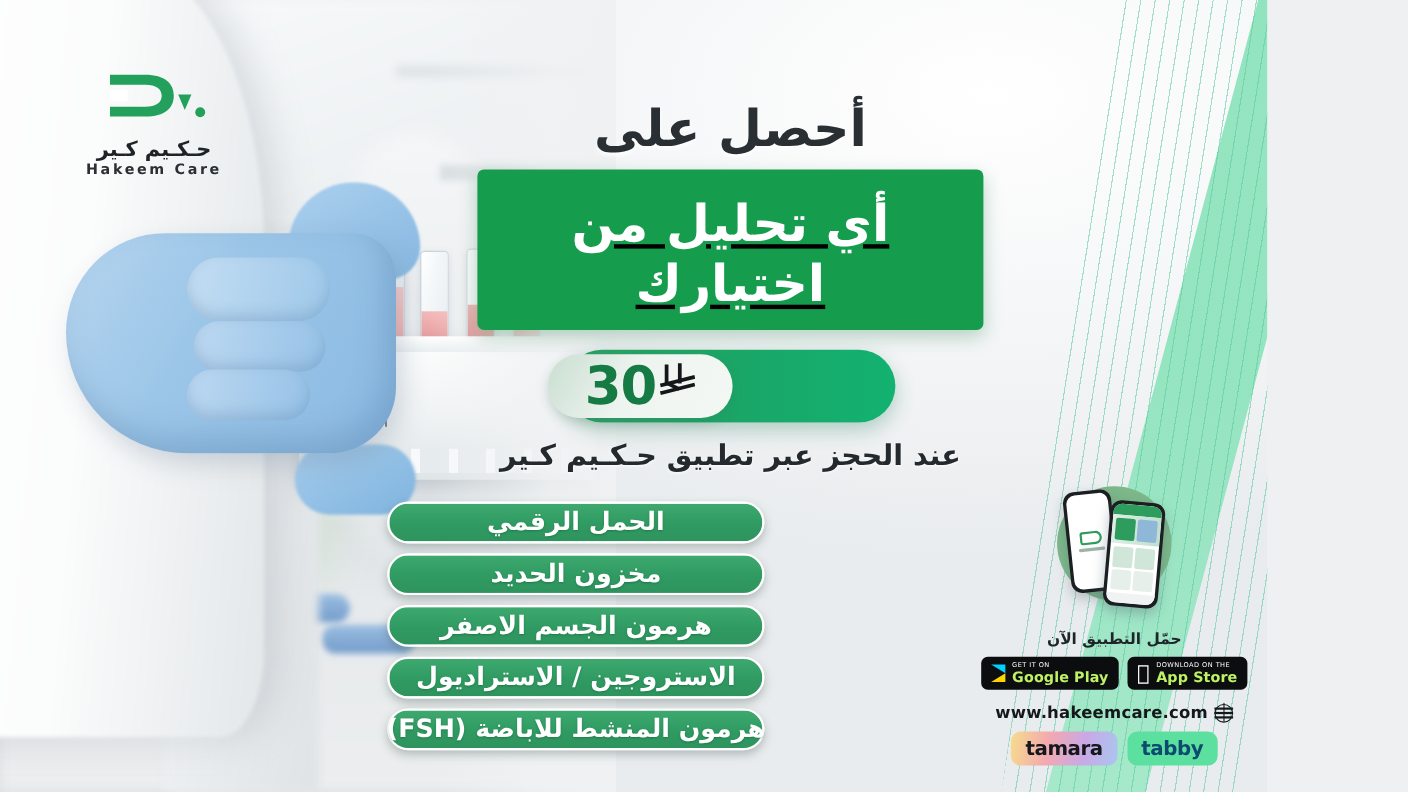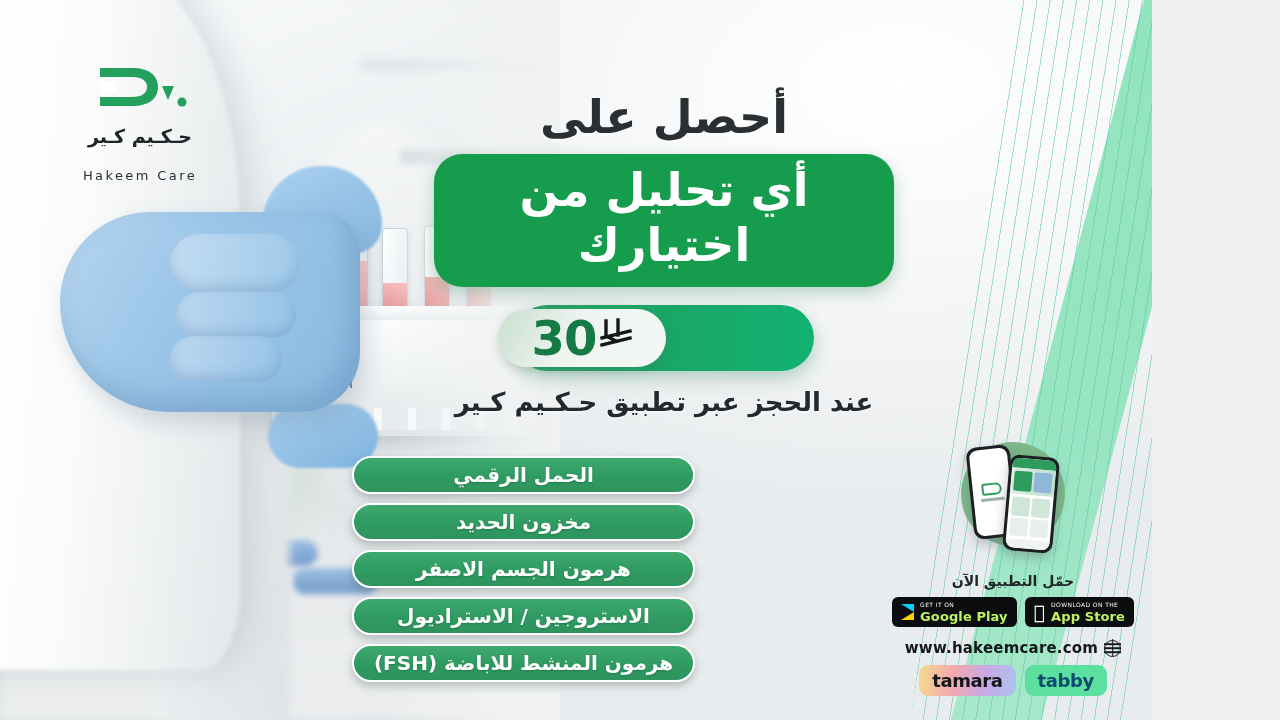--- a/index.html
+++ b/index.html
@@ -93,28 +93,28 @@
     background:linear-gradient(180deg,#7fe0b4 0%,#86e2b8 50%,#9ee8c6 100%);opacity:.85;
     border-radius:60px;}
   .ribbon .band.b1{left:86px;transform:skewX(-7deg);}
   .ribbon .lines{position:absolute;left:0;top:0;width:100%;height:100%;
     background:repeating-linear-gradient(91deg,rgba(90,200,160,.55) 0 1px,rgba(255,255,255,0) 1px 13px);}
 
   
   .logo{position:absolute;left:52px;top:56px;width:176px;text-align:center;}
   .logo-mark{height:62px;display:flex;align-items:center;justify-content:center;}
   .logo-ar{font-size:19px;font-weight:700;color:#1e2326;letter-spacing:1px;margin-top:7px;direction:rtl;}
-  .logo-en{font-size:13px;font-weight:400;color:#2a3034;letter-spacing:2.4px;margin-top:21px;text-align:center;}
+  .logo-en{font-size:13px;font-weight:700;color:#2a3034;letter-spacing:2.4px;margin-top:0;text-align:center;}
 
   
   .head{position:absolute;right:258px;top:92px;width:460px;text-align:center;direction:rtl;}
   .head-line1{font-size:46px;font-weight:700;color:#2a2f33;line-height:1.12;
     text-shadow:0 2px 4px rgba(255,255,255,.9);}
-  .head-bar{margin-top:10px;background:#169c4d;border-radius:28px;padding:9px 18px 14px;
-    box-shadow:0 6px 16px rgba(20,120,65,.28);}
+  .head-bar{margin-top:10px;background:#169c4d;border-radius:6px;padding:22px 18px 14px;
+    box-shadow:0 6px 16px rgba(20,120,65,.28);text-decoration:underline;}
   .head-bar span{display:block;font-size:46px;font-weight:700;color:#ffffff;line-height:1.2;}
 
   .price-pill{position:relative;margin:18px auto 0;width:300px;height:66px;border-radius:40px;
     background:linear-gradient(270deg,#12b271 0%,#1aa667 48%,#2f9f66 100%);
     box-shadow:0 7px 18px rgba(25,120,80,.30);display:flex;align-items:center;
     justify-content:flex-end;padding-right:22px;}
   .price-word{font-size:36px;font-weight:700;color:#fff;direction:rtl;letter-spacing:0;
     text-shadow:0 2px 3px rgba(0,60,30,.25);}
   .price-inner{position:absolute;left:-16px;top:4px;width:168px;height:58px;border-radius:32px;
     background:linear-gradient(120deg,#c9ded0 0%,#eef4f0 45%,#f4f8f5 100%);
@@ -127,21 +127,21 @@
     text-shadow:0 1px 3px rgba(255,255,255,.85);}
 
   
   .pills{position:absolute;left:352px;top:456px;width:656px;
     display:flex;flex-direction:row-reverse;gap:18px;direction:rtl;}
   .pill-col{display:flex;flex-direction:column;gap:9px;width:343px;}
   .pill-col.left{width:288px;}
   .pill{height:38px;border-radius:20px;background:linear-gradient(180deg,#3da96f 0%,#2f9a61 55%,#2e945d 100%);
     border:2px solid #ffffff;display:flex;align-items:center;justify-content:center;
     box-shadow:0 4px 9px rgba(70,95,85,.35);}
-  .pill span{font-size:20px;font-weight:700;color:#ffffff;direction:rtl;white-space:nowrap;
+  .pill span{font-size:23px;font-weight:700;color:#ffffff;direction:rtl;white-space:nowrap;
     text-shadow:0 1px 2px rgba(0,60,30,.30);}
 
   
   .apppanel{position:absolute;right:14px;top:438px;width:250px;text-align:center;direction:rtl;}
   .phones{position:relative;height:112px;}
   .phone-circle{position:absolute;left:50%;top:4px;transform:translateX(-50%);
     width:104px;height:104px;border-radius:50%;background:#7cb88a;}
   .phone{position:absolute;border-radius:10px;background:#1c1f22;padding:3px;
     box-shadow:0 5px 12px rgba(90,105,115,.40);}
   .phone .scr{width:100%;height:100%;border-radius:8px;overflow:hidden;background:#fff;

